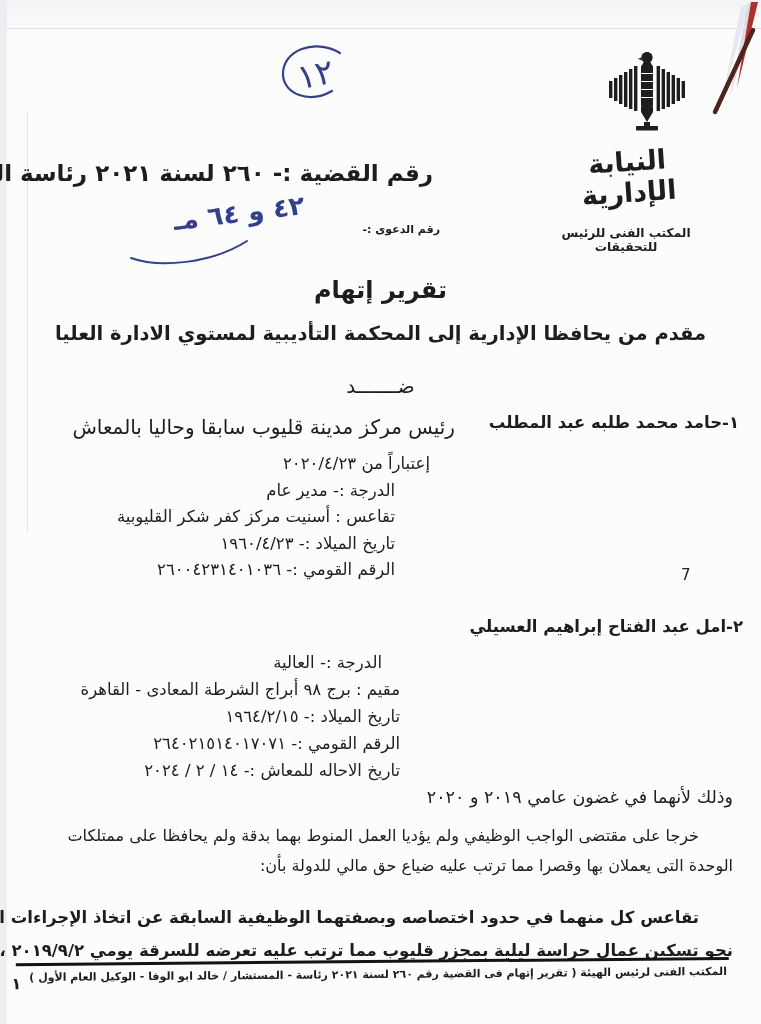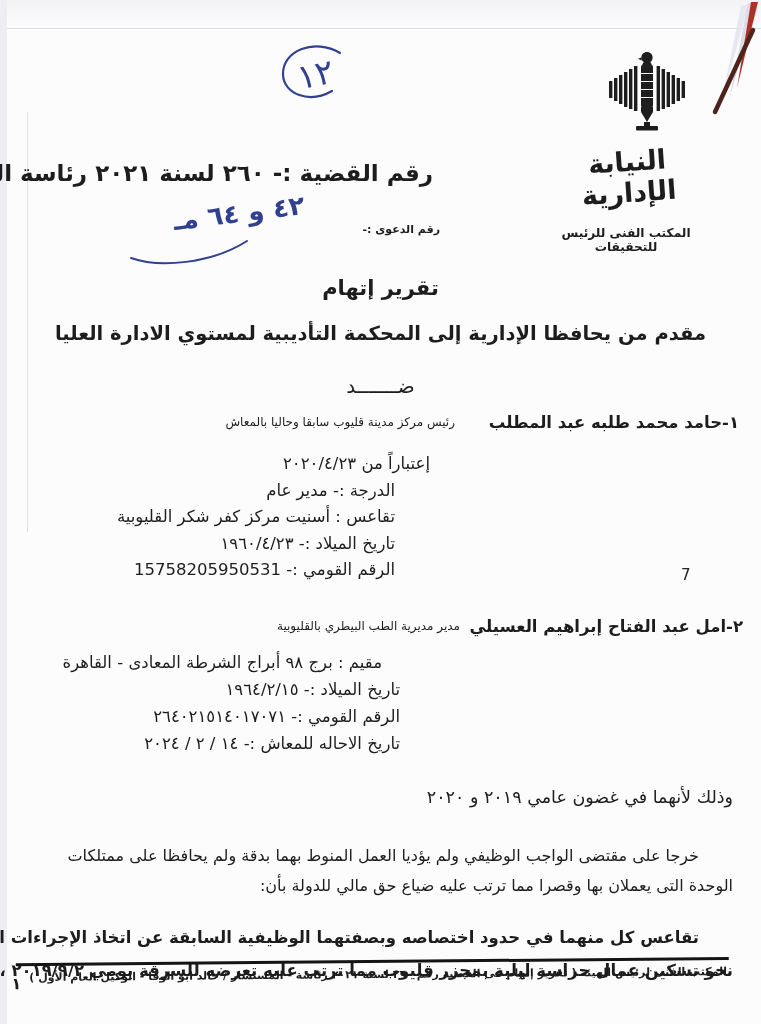--- a/index.html
+++ b/index.html
@@ -26,42 +26,42 @@
     font-weight:bold;font-size:23px;}
   .lawsuit-label{position:absolute;right:321px;top:223px;white-space:nowrap;
     font-weight:bold;font-size:11px;}
   .hand{
     position:absolute;right:456px;top:198px;white-space:nowrap;color:#31408f;
     font-size:26px;letter-spacing:3px;transform:rotate(-7deg);font-weight:bold;
   }
   .hand-flourish{position:absolute;left:125px;top:238px;width:130px;height:28px;}
   
   .report-title{position:absolute;left:0;right:0;top:276px;text-align:center;
-    font-weight:bold;font-size:21px;}
+    font-weight:bold;font-size:24px;}
   .report-subtitle{position:absolute;left:0;right:0;top:322px;text-align:center;
     font-weight:bold;font-size:19.5px;white-space:nowrap;}
   .versus{position:absolute;left:0;right:0;top:374px;text-align:center;
     font-weight:normal;font-size:20px;}
   
   .def-name{position:absolute;white-space:nowrap;font-size:16.5px;font-weight:bold;}
-  .def-role{position:absolute;white-space:nowrap;font-size:12px;margin-left:9px;}
+  .def-role{position:absolute;white-space:nowrap;font-size:20px;margin-left:9px;}
   .def1-name{right:22px;top:413px;}
   .def1-role{right:306px;top:415px;}
   .def2-name{right:18px;top:617px;}
   .def2-role{right:301px;top:619px;}
   .d-lines{position:absolute;text-align:right;font-size:16.5px;line-height:26.5px;white-space:nowrap;}
   .d1-lines{right:331px;top:451px;}
   .d1-lines > div:not(:first-child){position:relative;right:35px;}
   .d2-lines{right:361px;top:649px;line-height:27px;}
   .d2-lines > div:first-child{position:relative;right:18px;}
   .stray-digit{position:absolute;left:681px;top:566px;font-size:15px;color:#222;direction:ltr;}
   
   .charges-intro{position:absolute;right:28px;top:787px;white-space:nowrap;
     font-weight:normal;font-size:17.5px;}
-  .para{position:absolute;right:28px;left:20px;text-align:right;margin-top:20px;}
+  .para{position:absolute;right:28px;left:20px;text-align:right;}
   .para-1{top:821px;font-size:16px;line-height:30px;}
   .para-2{top:901px;font-size:16.5px;line-height:33px;font-weight:bold;}
   .para .indent{text-indent:34px;}
   .para div{white-space:nowrap;}
   
   .footer{position:absolute;left:14px;right:14px;top:960px;transform:rotate(-0.5deg);}
   .footer-rule{height:3px;background:#141414;margin:0 18px 0 2px;}
   .footer-row{display:flex;direction:rtl;align-items:flex-start;}
   .footer-text{flex:1;text-align:right;font-size:11px;font-weight:bold;
     white-space:nowrap;padding:5px 20px 0 8px;}
@@ -135,28 +135,28 @@
   <div class="report-subtitle">مقدم من يحافظا الإدارية إلى المحكمة التأديبية لمستوي الادارة العليا</div>
   <div class="versus">ضـــــــد</div>
 
   <div class="def-name def1-name">١-حامد محمد طلبه عبد المطلب</div>
   <div class="def-role def1-role">رئيس مركز مدينة قليوب سابقا وحاليا بالمعاش</div>
   <div class="d-lines d1-lines">
     <div>إعتباراً من ٢٠٢٠/٤/٢٣</div>
     <div>الدرجة  :- مدير عام</div>
     <div>تقاعس : أسنيت مركز كفر شكر القليوبية</div>
     <div>تاريخ الميلاد  :- ١٩٦٠/٤/٢٣</div>
-    <div>الرقم القومي :- 15758205950531</div>
+    <div>الرقم القومي :- ٢٦٠٠٤٢٣١٤٠١٠٣٦</div>
   </div>
 
   <div class="stray-digit">7</div>
 
   <div class="def-name def2-name">٢-امل عبد الفتاح إبراهيم العسيلي</div>
-  <div class="def-role def2-role">مدير مديرية الطب البيطري بالقليوبية</div>
   <div class="d-lines d2-lines">
+    <div>الدرجة  :- العالية</div>
     <div>مقيم : برج ٩٨ أبراج الشرطة المعادى - القاهرة</div>
     <div>تاريخ الميلاد  :- ١٩٦٤/٢/١٥</div>
     <div>الرقم القومي :- ٢٦٤٠٢١٥١٤٠١٧٠٧١</div>
     <div>تاريخ الاحاله للمعاش :- ١٤ / ٢ / ٢٠٢٤</div>
   </div>
 
   <div class="charges-intro">وذلك لأنهما في غضون عامي ٢٠١٩ و ٢٠٢٠</div>
 
   <div class="para para-1">
     <div class="indent">خرجا على مقتضى الواجب الوظيفي ولم يؤديا العمل المنوط بهما بدقة ولم يحافظا على ممتلكات</div>

